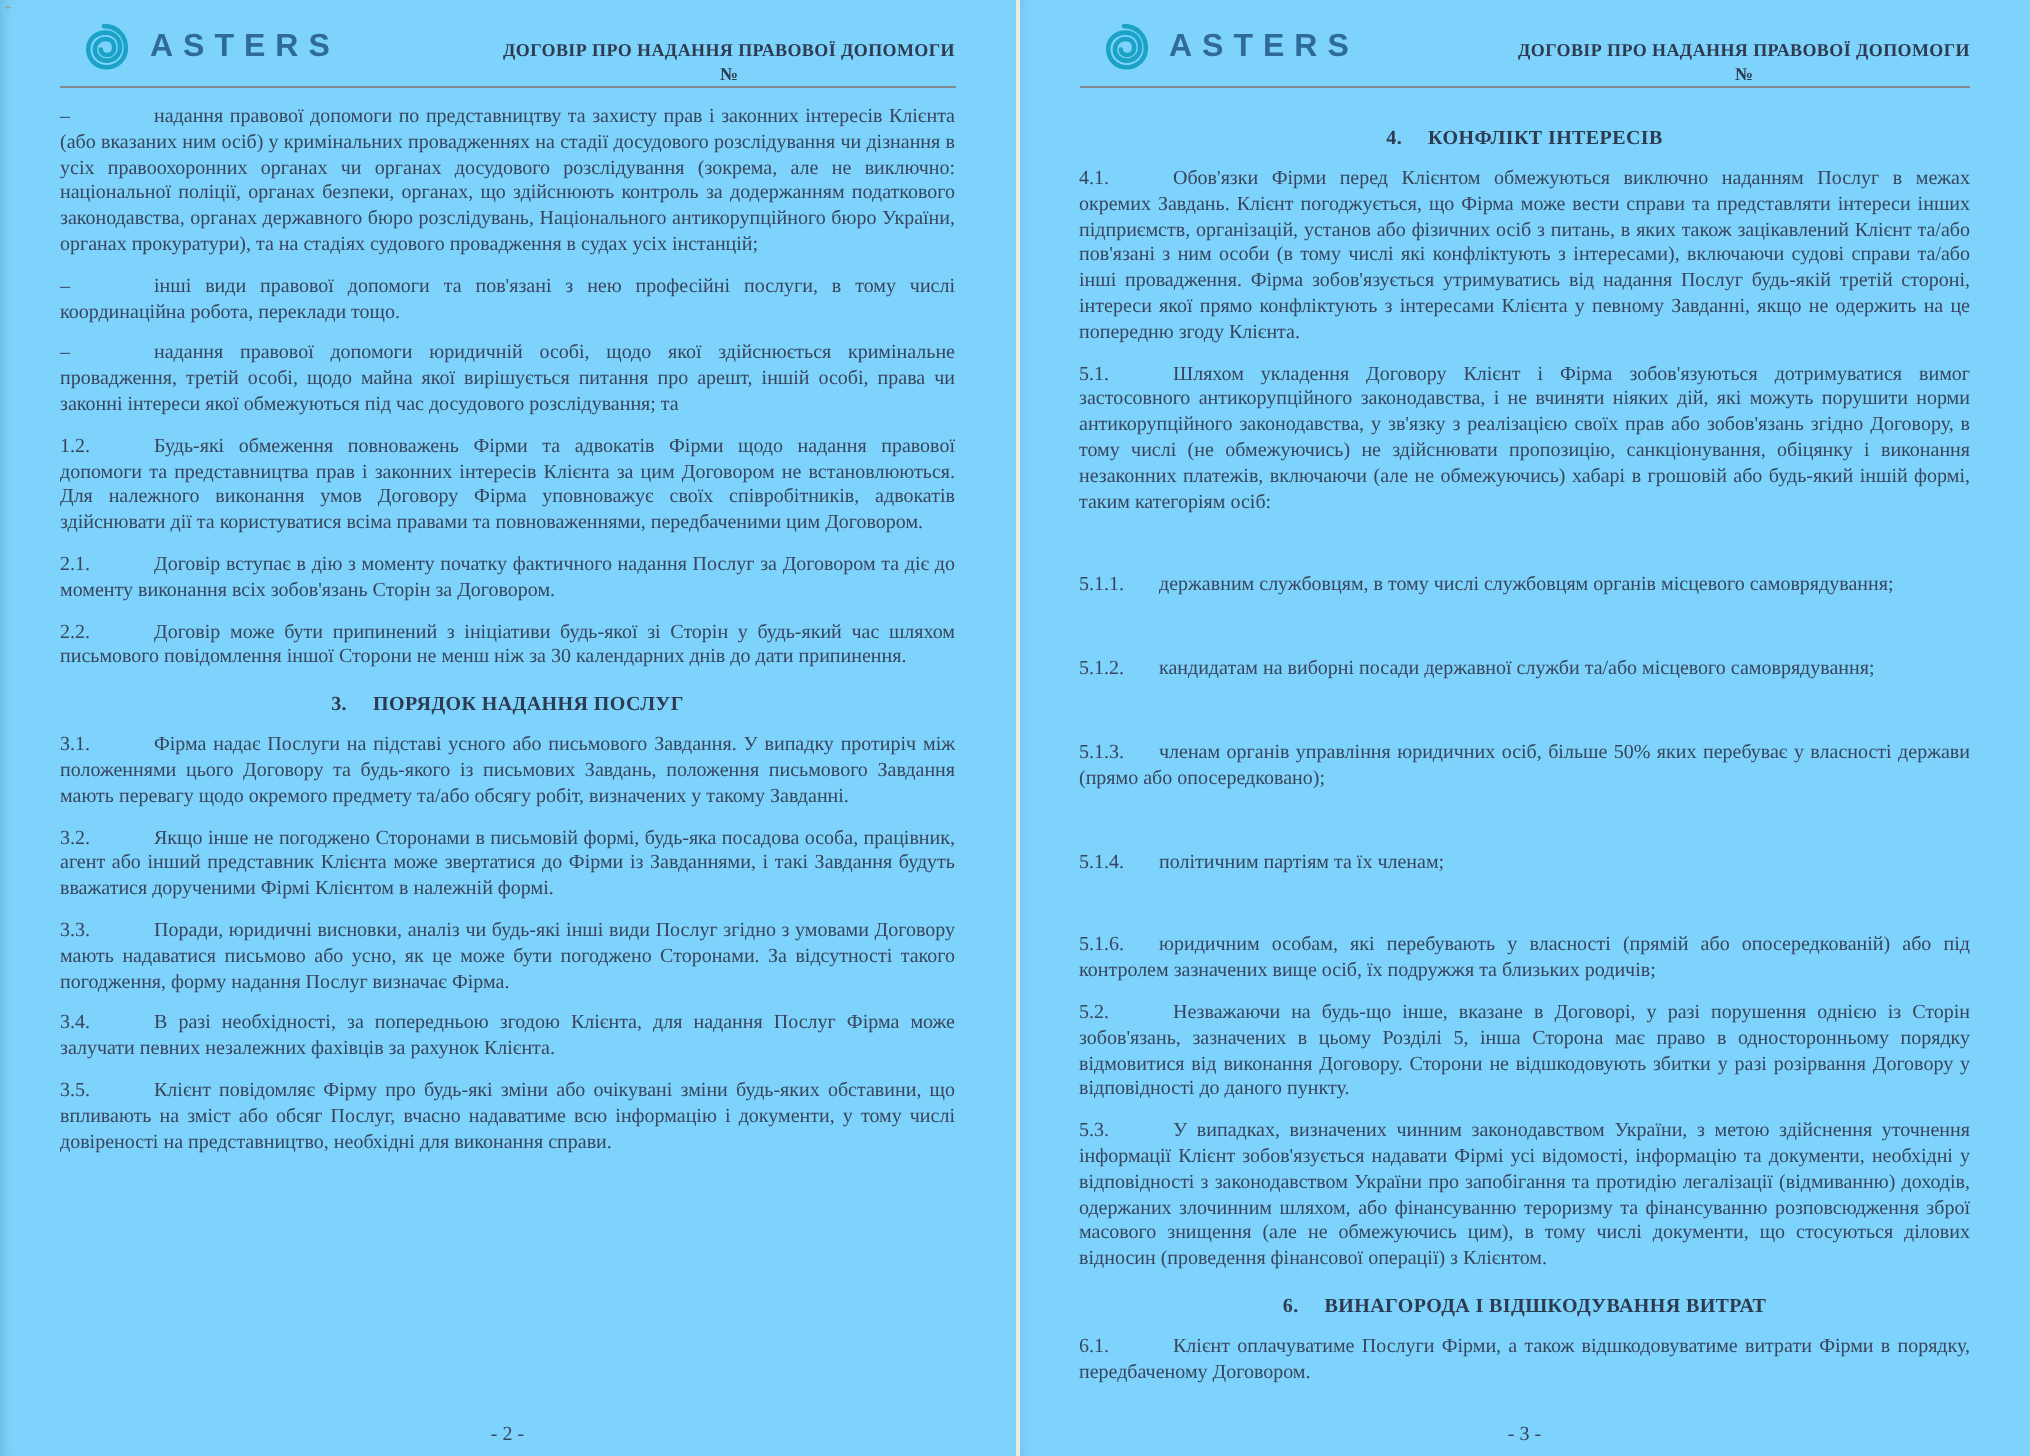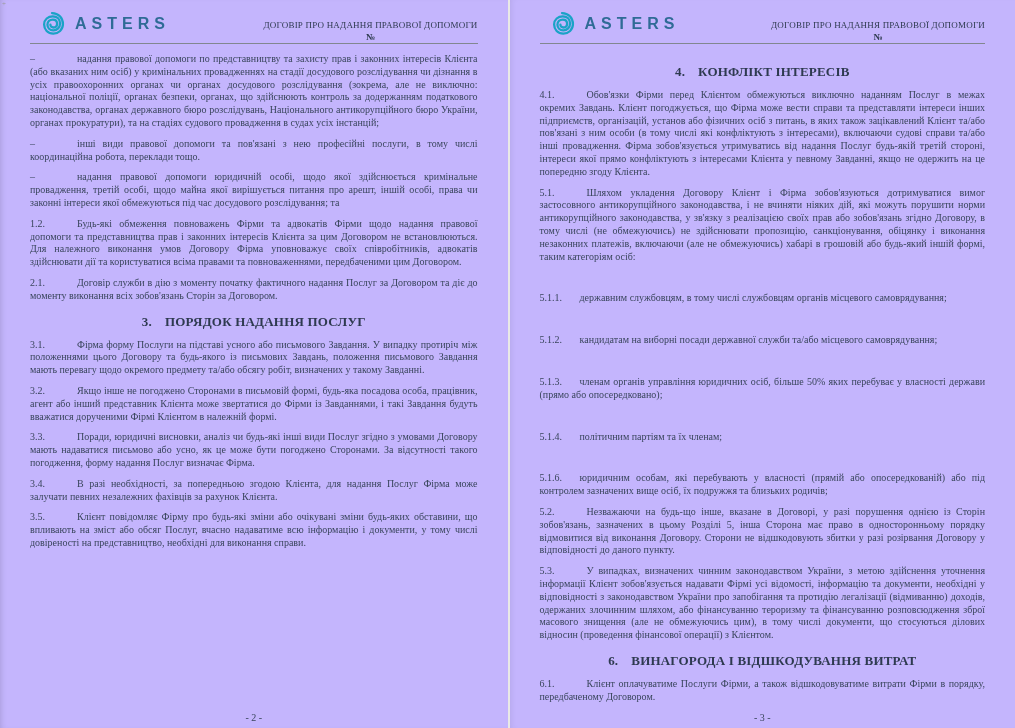--- a/index.html
+++ b/index.html
@@ -24,21 +24,21 @@
   }
   .corner-mark{
     position:absolute;top:1px;left:2px;
     font-size:7px;color:#9a9a98;line-height:1;
     z-index:5;
   }
   .page{
     width:50%;height:728px;
     position:relative;
     padding:6px 30px 0 30px;
-    background:#c4b5fd;
+    background:#7dd3fc;
   }
   .page.left{box-shadow:inset 5px 0 7px -5px rgba(0,0,0,0.18);}
   .page.right{border-left:2px solid #e9e9e6;box-shadow:inset 5px 0 7px -5px rgba(0,0,0,0.10);}
   .page-header{
     display:flex;
     justify-content:space-between;
     align-items:flex-end;
     border-bottom:1.5px solid var(--rule);
     padding-bottom:1px;
     height:38px;
@@ -52,21 +52,21 @@
     font-family:"Liberation Sans","DejaVu Sans",sans-serif;
     font-size:16px;font-weight:600;
     letter-spacing:5px;
     color:var(--brand-text);
   }
   .doc-title-block{
     text-align:center;
     max-width:250px;
   }
   .doc-title{
-    font-size:9px;font-weight:normal;
+    font-size:9px;font-weight:bold;
     color:var(--heading-text);
     letter-spacing:0.2px;
     line-height:11px;
   }
   .doc-number{
     font-size:9px;font-weight:bold;
     color:var(--heading-text);
     line-height:10px;
     margin-top:1px;
   }
@@ -79,21 +79,21 @@
     text-align:justify;
     margin-bottom:8px;
     color:var(--body-text);
   }
   .num{
     display:inline-block;
     min-width:47px;
   }
   .num.sub{min-width:40px;margin-top:21px;}
   .section-heading{
-    font-size:13px;
+    font-size:10px;
     font-weight:bold;
     text-align:center;
     color:var(--heading-text);
     margin:11px 0 9px 0;
     letter-spacing:0.2px;
   }
   .section-heading .h-num{margin-right:13px;}
   .page-footer{
     position:absolute;
     bottom:5px;left:0;right:0;
@@ -119,23 +119,24 @@
       <div class="doc-title-block">
         <div class="doc-title">ДОГОВІР ПРО НАДАННЯ ПРАВОВОЇ ДОПОМОГИ</div>
         <div class="doc-number">№</div>
       </div>
     </div>
     <div class="page-body">
         <p class="para"><span class="num">–</span><span>надання правової допомоги по представництву та захисту прав і законних інтересів Клієнта (або вказаних ним осіб) у кримінальних провадженнях на стадії досудового розслідування чи дізнання в усіх правоохоронних органах чи органах досудового розслідування (зокрема, але не виключно: національної поліції, органах безпеки, органах, що здійснюють контроль за додержанням податкового законодавства, органах державного бюро розслідувань, Національного антикорупційного бюро України, органах прокуратури), та на стадіях судового провадження в судах усіх інстанцій;</span></p>
         <p class="para"><span class="num">–</span><span>інші види правової допомоги та пов'язані з нею професійні послуги, в тому числі координаційна робота, переклади тощо.</span></p>
         <p class="para"><span class="num">–</span><span>надання правової допомоги юридичній особі, щодо якої здійснюється кримінальне провадження, третій особі, щодо майна якої вирішується питання про арешт, іншій особі, права чи законні інтереси якої обмежуються під час досудового розслідування; та</span></p>
         <p class="para"><span class="num">1.2.</span><span>Будь-які обмеження повноважень Фірми та адвокатів Фірми щодо надання правової допомоги та представництва прав і законних інтересів Клієнта за цим Договором не встановлюються. Для належного виконання умов Договору Фірма уповноважує своїх співробітників, адвокатів здійснювати дії та користуватися всіма правами та повноваженнями, передбаченими цим Договором.</span></p>
-        <p class="para"><span class="num">2.1.</span><span>Договір служби в дію з моменту початку фактичного надання Послуг за Договором та діє до моменту виконання всіх зобов'язань Сторін за Договором.</span></p>
+        <p class="para"><span class="num">2.1.</span><span>Договір вступає в дію з моменту початку фактичного надання Послуг за Договором та діє до моменту виконання всіх зобов'язань Сторін за Договором.</span></p>
+        <p class="para"><span class="num">2.2.</span><span>Договір може бути припинений з ініціативи будь-якої зі Сторін у будь-який час шляхом письмового повідомлення іншої Сторони не менш ніж за 30 календарних днів до дати припинення.</span></p>
         <h3 class="section-heading"><span class="h-num">3.</span><span>ПОРЯДОК НАДАННЯ ПОСЛУГ</span></h3>
-        <p class="para"><span class="num">3.1.</span><span>Фірма форму Послуги на підставі усного або письмового Завдання. У випадку протиріч між положеннями цього Договору та будь-якого із письмових Завдань, положення письмового Завдання мають перевагу щодо окремого предмету та/або обсягу робіт, визначених у такому Завданні.</span></p>
+        <p class="para"><span class="num">3.1.</span><span>Фірма надає Послуги на підставі усного або письмового Завдання. У випадку протиріч між положеннями цього Договору та будь-якого із письмових Завдань, положення письмового Завдання мають перевагу щодо окремого предмету та/або обсягу робіт, визначених у такому Завданні.</span></p>
         <p class="para"><span class="num">3.2.</span><span>Якщо інше не погоджено Сторонами в письмовій формі, будь-яка посадова особа, працівник, агент або інший представник Клієнта може звертатися до Фірми із Завданнями, і такі Завдання будуть вважатися дорученими Фірмі Клієнтом в належній формі.</span></p>
         <p class="para"><span class="num">3.3.</span><span>Поради, юридичні висновки, аналіз чи будь-які інші види Послуг згідно з умовами Договору мають надаватися письмово або усно, як це може бути погоджено Сторонами. За відсутності такого погодження, форму надання Послуг визначає Фірма.</span></p>
         <p class="para"><span class="num">3.4.</span><span>В разі необхідності, за попередньою згодою Клієнта, для надання Послуг Фірма може залучати певних незалежних фахівців за рахунок Клієнта.</span></p>
         <p class="para"><span class="num">3.5.</span><span>Клієнт повідомляє Фірму про будь-які зміни або очікувані зміни будь-яких обставини, що впливають на зміст або обсяг Послуг, вчасно надаватиме всю інформацію і документи, у тому числі довіреності на представництво, необхідні для виконання справи.</span></p>
       </div>
     <div class="page-footer">- 2 -</div>
   </div>
 
   <div class="page right">
     <div class="page-header">

